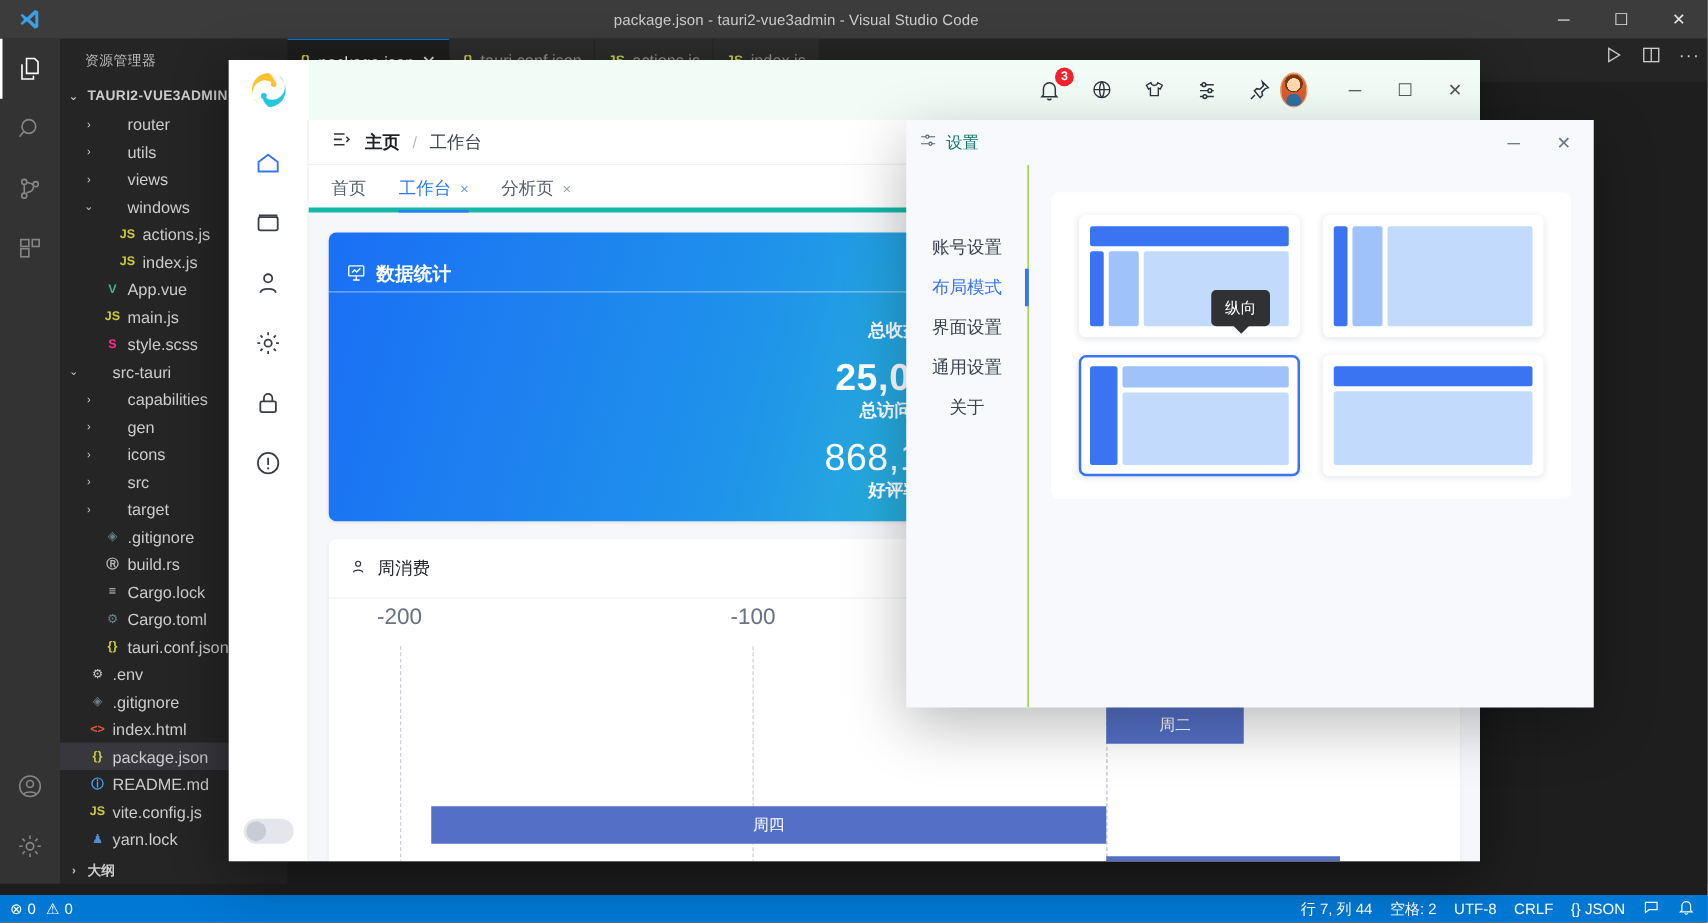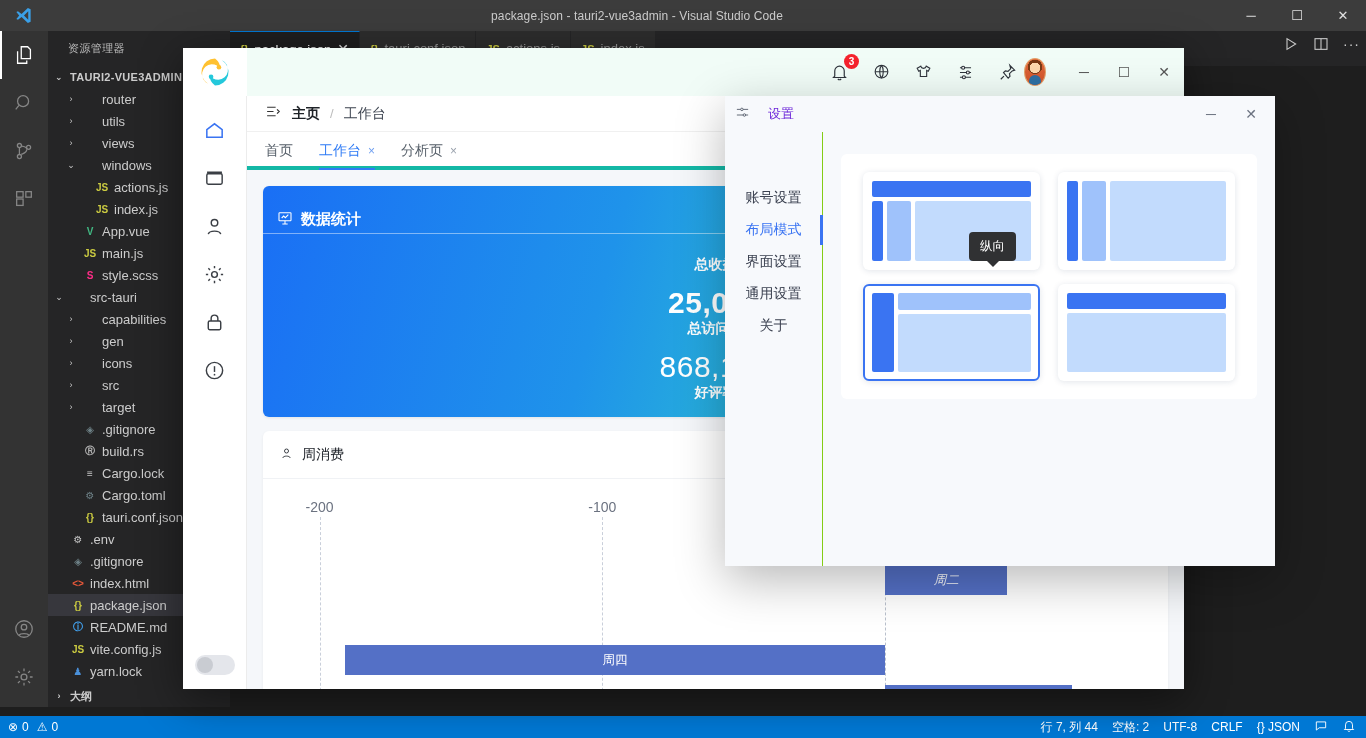--- a/index.html
+++ b/index.html
@@ -203,33 +203,33 @@
 
   .chart-card {
     margin-top: 14px; width: 100%; height: 300px; background: #ffffff; border-radius: 6px;
     box-shadow: 0 1px 3px rgba(0,0,0,.06); overflow: hidden;
   }
   .chart-head {
     height: 48px; display: flex; align-items: center; gap: 8px; padding: 0 16px;
     border-bottom: 1px solid #f0f2f5; font-size: 14px; color: #20242b;
   }
   .chart-body { position: relative; height: 252px; }
-  .axis-label { position: absolute; font-size: 14px; color: #6b7280; transform: translateX(-50%); top: 20px; }
+  .axis-label { position: absolute; font-size: 18px; color: #6b7280; transform: translateX(-50%); top: 4px; }
   .gridline { position: absolute; top: 38px; bottom: 0; width: 1px; border-left: 1px dashed #c9cfda; }
   .gridline.zero { border-left: 1px dashed #b9c0cc; }
   .bar { position: absolute; height: 30px; display: flex; align-items: center; justify-content: center; }
   .bar-lbl-in { font-size: 12.5px; color: #ffffff; }
 
   
   #settings-dialog {
     position: absolute; left: 725px; top: 96px; width: 550px; height: 470px;
     background: #f7f9fc; box-shadow: 0 14px 46px rgba(0,0,0,.28); overflow: hidden;
   }
   .dlg-head { height: 36px; display: flex; align-items: center; padding: 0 4px 0 10px; }
-  .dlg-title { display: flex; align-items: flex-start; gap: 18px; font-size: 13px; color: #6d28d9; }
+  .dlg-title { display: flex; align-items: flex-start; gap: 7px; font-size: 13px; color: #0f766e; }
   .dlg-head-space { flex: 1; }
   .dlg-btn { width: 40px; height: 36px; display: flex; align-items: center; justify-content: center; color: #6b7280; font-size: 14px; }
   .dlg-body { display: flex; height: 434px; }
   .dlg-nav { width: 98px; padding-top: 50px; border-right: 1px solid #84cc16; }
   .dlg-nav-item {
     height: 32px; display: flex; align-items: center; justify-content: center;
     font-size: 14px; color: #3b4椅150; color: #3b4150; position: relative;
   }
   .dlg-nav-item.active { color: #3a74f2; }
   .dlg-nav-item.active::after {
@@ -736,21 +736,21 @@
         <div class="chart-body" id="chart-body">
             <div class="axis-label" style="left: 56.5625px;">-200</div>
             <div class="gridline" style="left: 56.5625px;"></div>
             <div class="axis-label" style="left: 339.375px; text-align: center;">-100</div>
             <div class="gridline" style="left: 339.375px;"></div>
             <div class="axis-label" style="left: 622.188px;">0</div>
             <div class="gridline zero" style="left: 622.188px;"></div>
             <div class="bar" style="left: 565.625px; width: 56.5625px; top: 46px; background: rgb(245, 71, 75);">
               <span class="bar-lbl-in">周一</span>
             </div>
-            <div class="bar" style="left: 622.188px; width: 122px; top: 86px; background: rgb(84, 112, 198); font-style: italic;">
+            <div class="bar" style="left: 622.188px; width: 110px; top: 86px; background: rgb(84, 112, 198);">
               <span class="bar-lbl-in">周二</span>
             </div>
             <div class="bar" style="left: 82.0156px; width: 540.172px; top: 166px; background: rgb(84, 112, 198);">
               <span class="bar-lbl-in">周四</span>
             </div>
             <div class="bar" style="left: 622.188px; width: 186.656px; top: 206px; background: rgb(84, 112, 198);"></div>
           </div>
       </div>
 
     </div>

